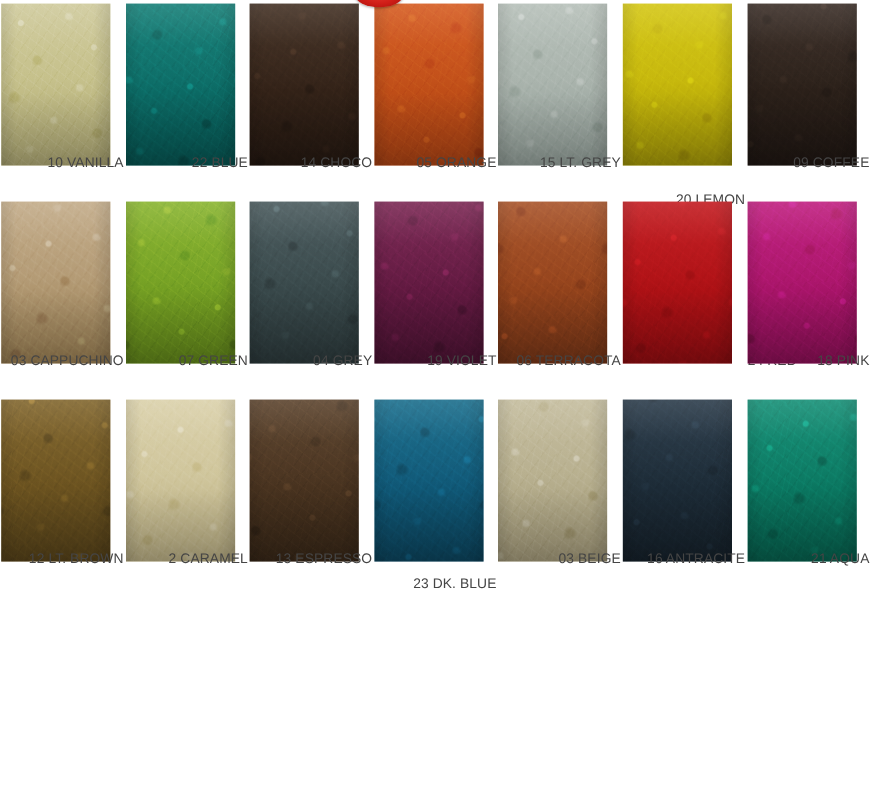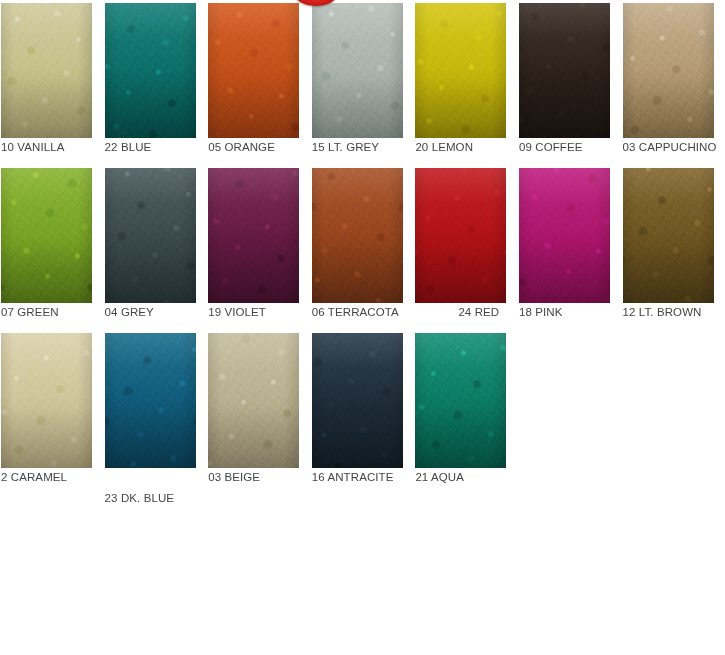--- a/index.html
+++ b/index.html
@@ -94,27 +94,28 @@
     background:
       linear-gradient(180deg, rgba(255,255,255,0.13) 0%, rgba(255,255,255,0.03) 26%,
                               rgba(0,0,0,0.00) 55%, rgba(0,0,0,0.13) 88%, rgba(0,0,0,0.20) 100%),
       linear-gradient(90deg,  rgba(0,0,0,0.10) 0%, rgba(0,0,0,0.00) 14%,
                               rgba(0,0,0,0.00) 84%, rgba(0,0,0,0.12) 100%);
   }
 
   .swatch-label {
     position: absolute;
     left: 1px;
-    top: 140px;
+    top: 129px;
     width: 102px;
     font-size: 11.5px;
     line-height: 14px;
     color: #454545;
     white-space: nowrap;
     letter-spacing: 0.1px;
+    text-align: right;
   }
 </style>
 </head>
 <body>
 
 <div id="swatch-board">
 
   <div class="top-badge"></div>
 
   <div class="grid">
@@ -126,39 +127,46 @@
         <div class="swatch-label" style="color: rgb(69, 69, 69);">10 VANILLA</div>
       </div>
       <div class="swatch-cell">
         <div class="swatch-chip" style="background: linear-gradient(rgb(14, 122, 114) 0%, rgb(12, 109, 103) 48%, rgb(6, 82, 79) 100%);">
           <div class="tex" style="background-position: 37px 53px;"></div>
           <div class="shade"></div>
         </div>
         <div class="swatch-label" style="color: rgb(69, 69, 69);">22 BLUE</div>
       </div>
       <div class="swatch-cell">
+        <div class="swatch-chip" style="background: linear-gradient(rgb(61, 42, 29) 0%, rgb(52, 35, 24) 48%, rgb(35, 23, 16) 100%);">
+          <div class="tex" style="background-position: 20px 24px;"></div>
+          <div class="shade"></div>
+        </div>
+        <div class="swatch-label" style="color: rgb(69, 69, 69);">14 CHOCO</div>
+      </div>
+      <div class="swatch-cell">
         <div class="swatch-chip" style="background: linear-gradient(rgb(212, 86, 26) 0%, rgb(194, 79, 24) 48%, rgb(165, 64, 19) 100%);">
           <div class="tex" style="background-position: 57px 77px;"></div>
           <div class="shade"></div>
         </div>
         <div class="swatch-label" style="color: rgb(69, 69, 69);">05 ORANGE</div>
       </div>
       <div class="swatch-cell">
         <div class="swatch-chip" style="background: linear-gradient(rgb(179, 189, 182) 0%, rgb(169, 179, 172) 48%, rgb(142, 154, 148) 100%);">
           <div class="tex" style="background-position: 3px 130px;"></div>
           <div class="shade"></div>
         </div>
         <div class="swatch-label" style="color: rgb(69, 69, 69);">15 LT. GREY</div>
       </div>
       <div class="swatch-cell">
         <div class="swatch-chip" style="background: linear-gradient(rgb(210, 196, 13) 0%, rgb(198, 183, 11) 48%, rgb(158, 146, 8) 100%);">
           <div class="tex" style="background-position: 40px 48px;"></div>
           <div class="shade"></div>
         </div>
-        <div class="swatch-label" style="color: rgb(69, 69, 69);">20 LEMON</div>
+        <div class="swatch-label" style="color: rgb(69, 69, 69); margin-top: 31px;">20 LEMON</div>
       </div>
       <div class="swatch-cell">
         <div class="swatch-chip" style="background: linear-gradient(rgb(52, 39, 32) 0%, rgb(44, 33, 26) 48%, rgb(29, 21, 17) 100%);">
           <div class="tex" style="background-position: 77px 101px;"></div>
           <div class="shade"></div>
         </div>
         <div class="swatch-label" style="color: rgb(69, 69, 69);">09 COFFEE</div>
       </div>
       <div class="swatch-cell">
         <div class="swatch-chip" style="background: linear-gradient(rgb(192, 168, 132) 0%, rgb(179, 154, 116) 48%, rgb(147, 121, 79) 100%);">
@@ -217,20 +225,27 @@
         <div class="swatch-label" style="color: rgb(69, 69, 69);">12 LT. BROWN</div>
       </div>
       <div class="swatch-cell">
         <div class="swatch-chip" style="background: linear-gradient(rgb(217, 207, 167) 0%, rgb(207, 197, 155) 48%, rgb(179, 168, 127) 100%);">
           <div class="tex" style="background-position: 29px 9px;"></div>
           <div class="shade"></div>
         </div>
         <div class="swatch-label" style="color: rgb(69, 69, 69);">2 CARAMEL</div>
       </div>
       <div class="swatch-cell">
+        <div class="swatch-chip" style="background: linear-gradient(rgb(86, 61, 38) 0%, rgb(74, 52, 32) 48%, rgb(53, 37, 22) 100%);">
+          <div class="tex" style="background-position: 66px 62px;"></div>
+          <div class="shade"></div>
+        </div>
+        <div class="swatch-label" style="color: rgb(69, 69, 69);">13 ESPRESSO</div>
+      </div>
+      <div class="swatch-cell">
         <div class="swatch-chip" style="background: linear-gradient(rgb(19, 104, 135) 0%, rgb(16, 90, 121) 48%, rgb(11, 65, 89) 100%);">
           <div class="tex" style="background-position: 12px 115px;"></div>
           <div class="shade"></div>
         </div>
         <div class="swatch-label" style="color: rgb(69, 69, 69); margin-top: 21px;">23 DK. BLUE</div>
       </div>
       <div class="swatch-cell">
         <div class="swatch-chip" style="background: linear-gradient(rgb(194, 186, 154) 0%, rgb(183, 175, 142) 48%, rgb(157, 148, 117) 100%);">
           <div class="tex" style="background-position: 49px 33px;"></div>
           <div class="shade"></div>

